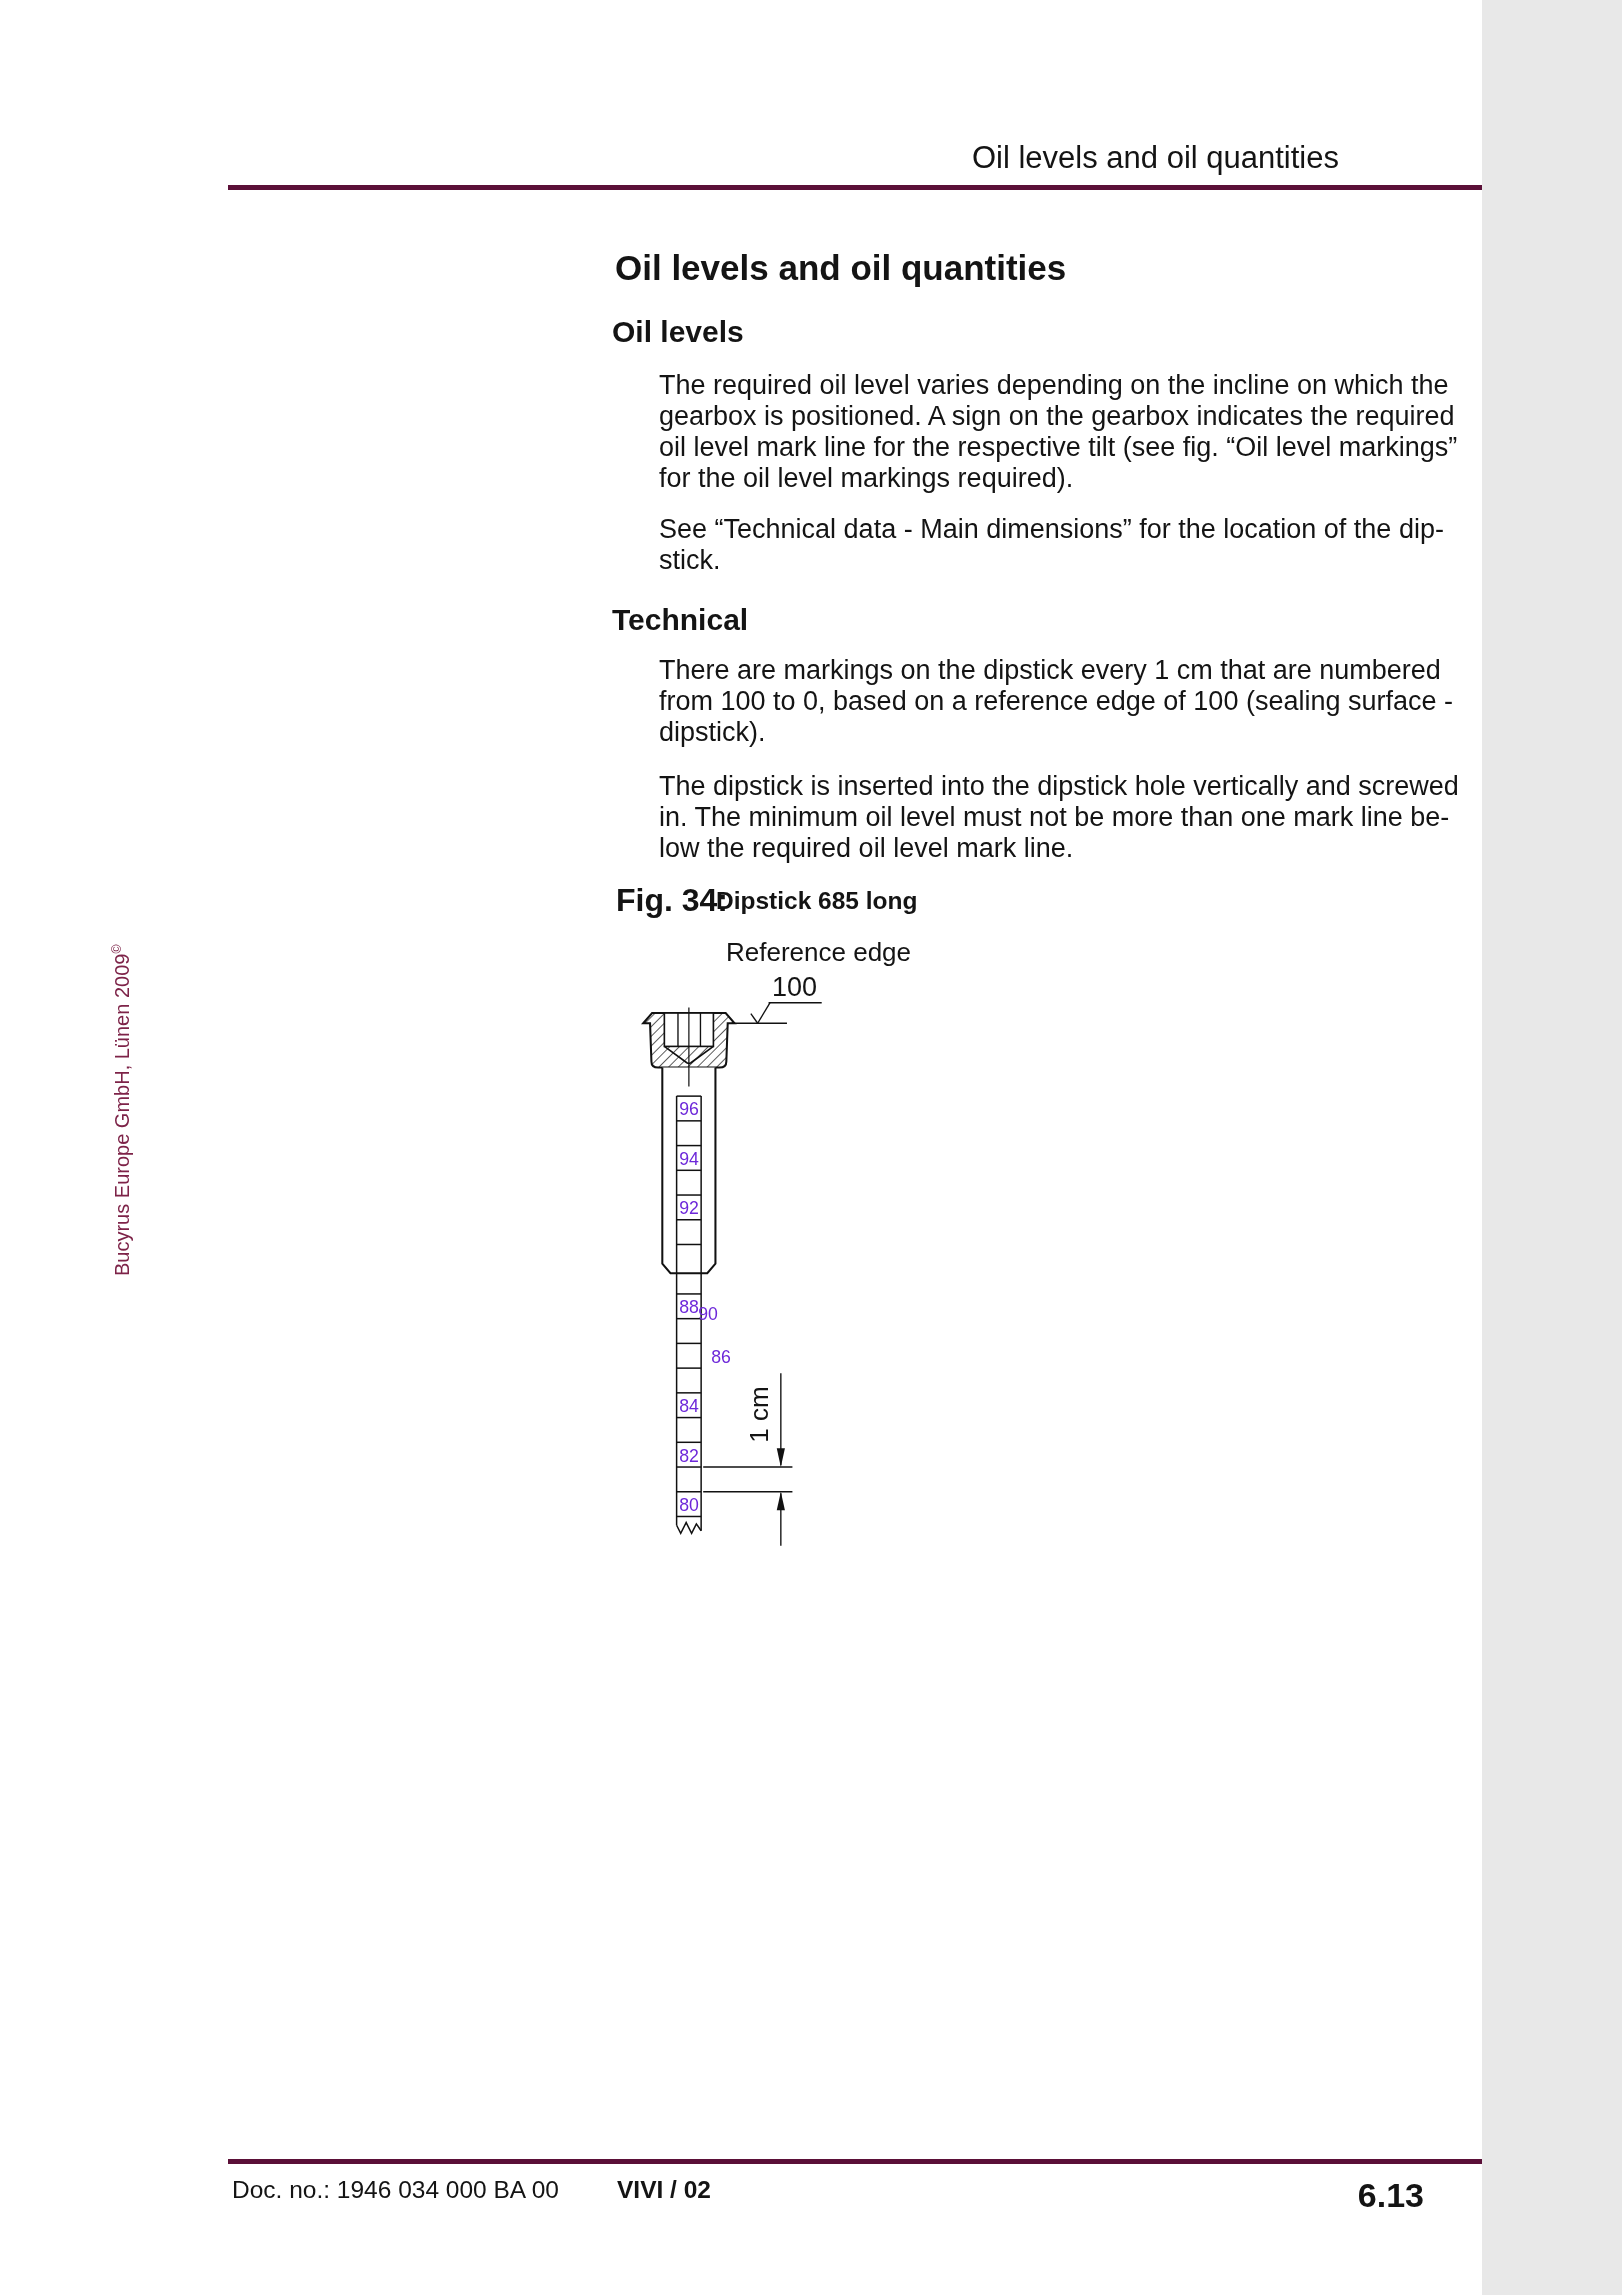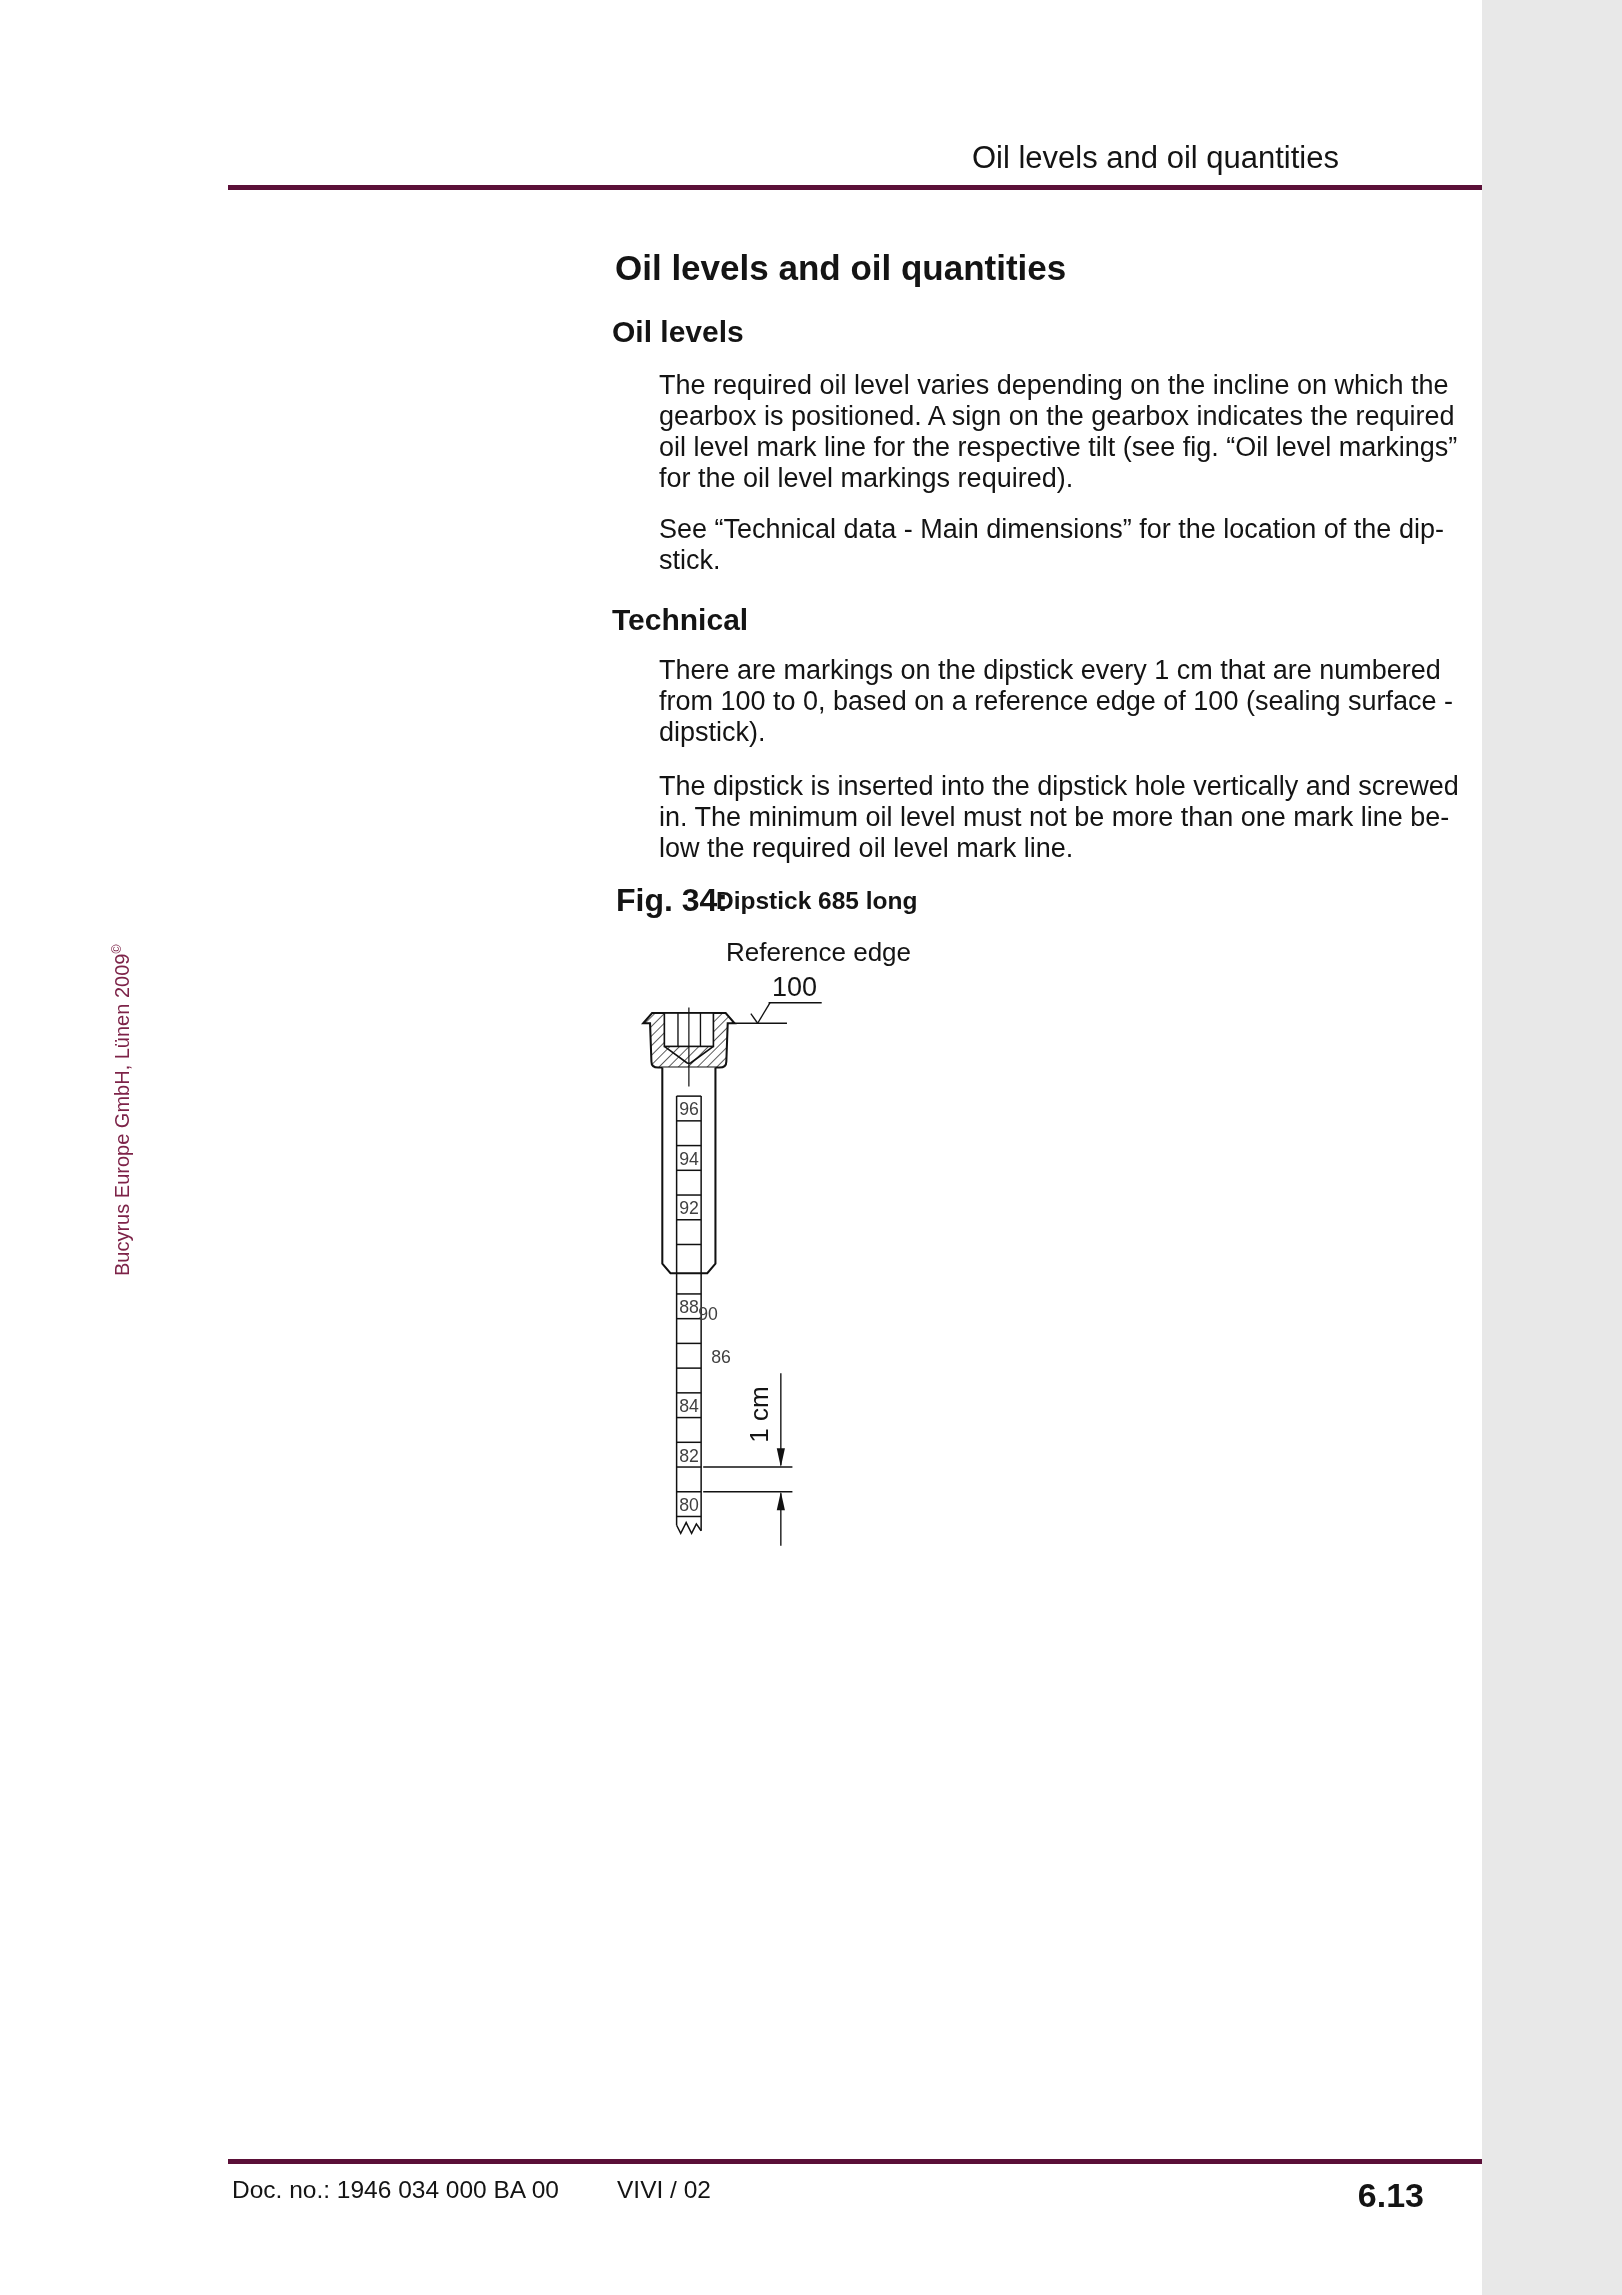--- a/index.html
+++ b/index.html
@@ -73,25 +73,25 @@
     position:absolute; left:705px; top:1401px;
     width:109px; height:27px; line-height:27px; text-align:center;
     font-size:26px;
     transform:rotate(-90deg);
     white-space:nowrap;
   }
   .figure-svg{ position:absolute; left:613px; top:934px; width:382px; height:688px; }
   #scale-layer{ position:absolute; left:0; top:0; width:1622px; height:2295px; pointer-events:none; }
   .scale-num{
     position:absolute; left:676px; width:26px;
-    text-align:center; font-size:17.7px; line-height:19px; color:#404040;
+    text-align:center; font-size:17.7px; line-height:19px; color:#6d28d9;
   }
   
   .f-doc{ position:absolute; left:232px; top:2176px; font-size:24.5px; white-space:nowrap; }
-  .f-ver{ position:absolute; left:617px; top:2176px; font-size:24.5px; white-space:nowrap; }
+  .f-ver{ position:absolute; left:617px; top:2176px; font-size:24.5px; white-space:nowrap;font-weight:bold; }
   .f-page{ position:absolute; right:58px; top:2176px; font-size:34px; font-weight:700; white-space:nowrap; }
 </style>
 </head>
 <body>
 
 <div class="page">
 
   <div class="header-title">Oil levels and oil quantities</div>
 
   <svg class="worker-svg" viewBox="0 0 112 196">

